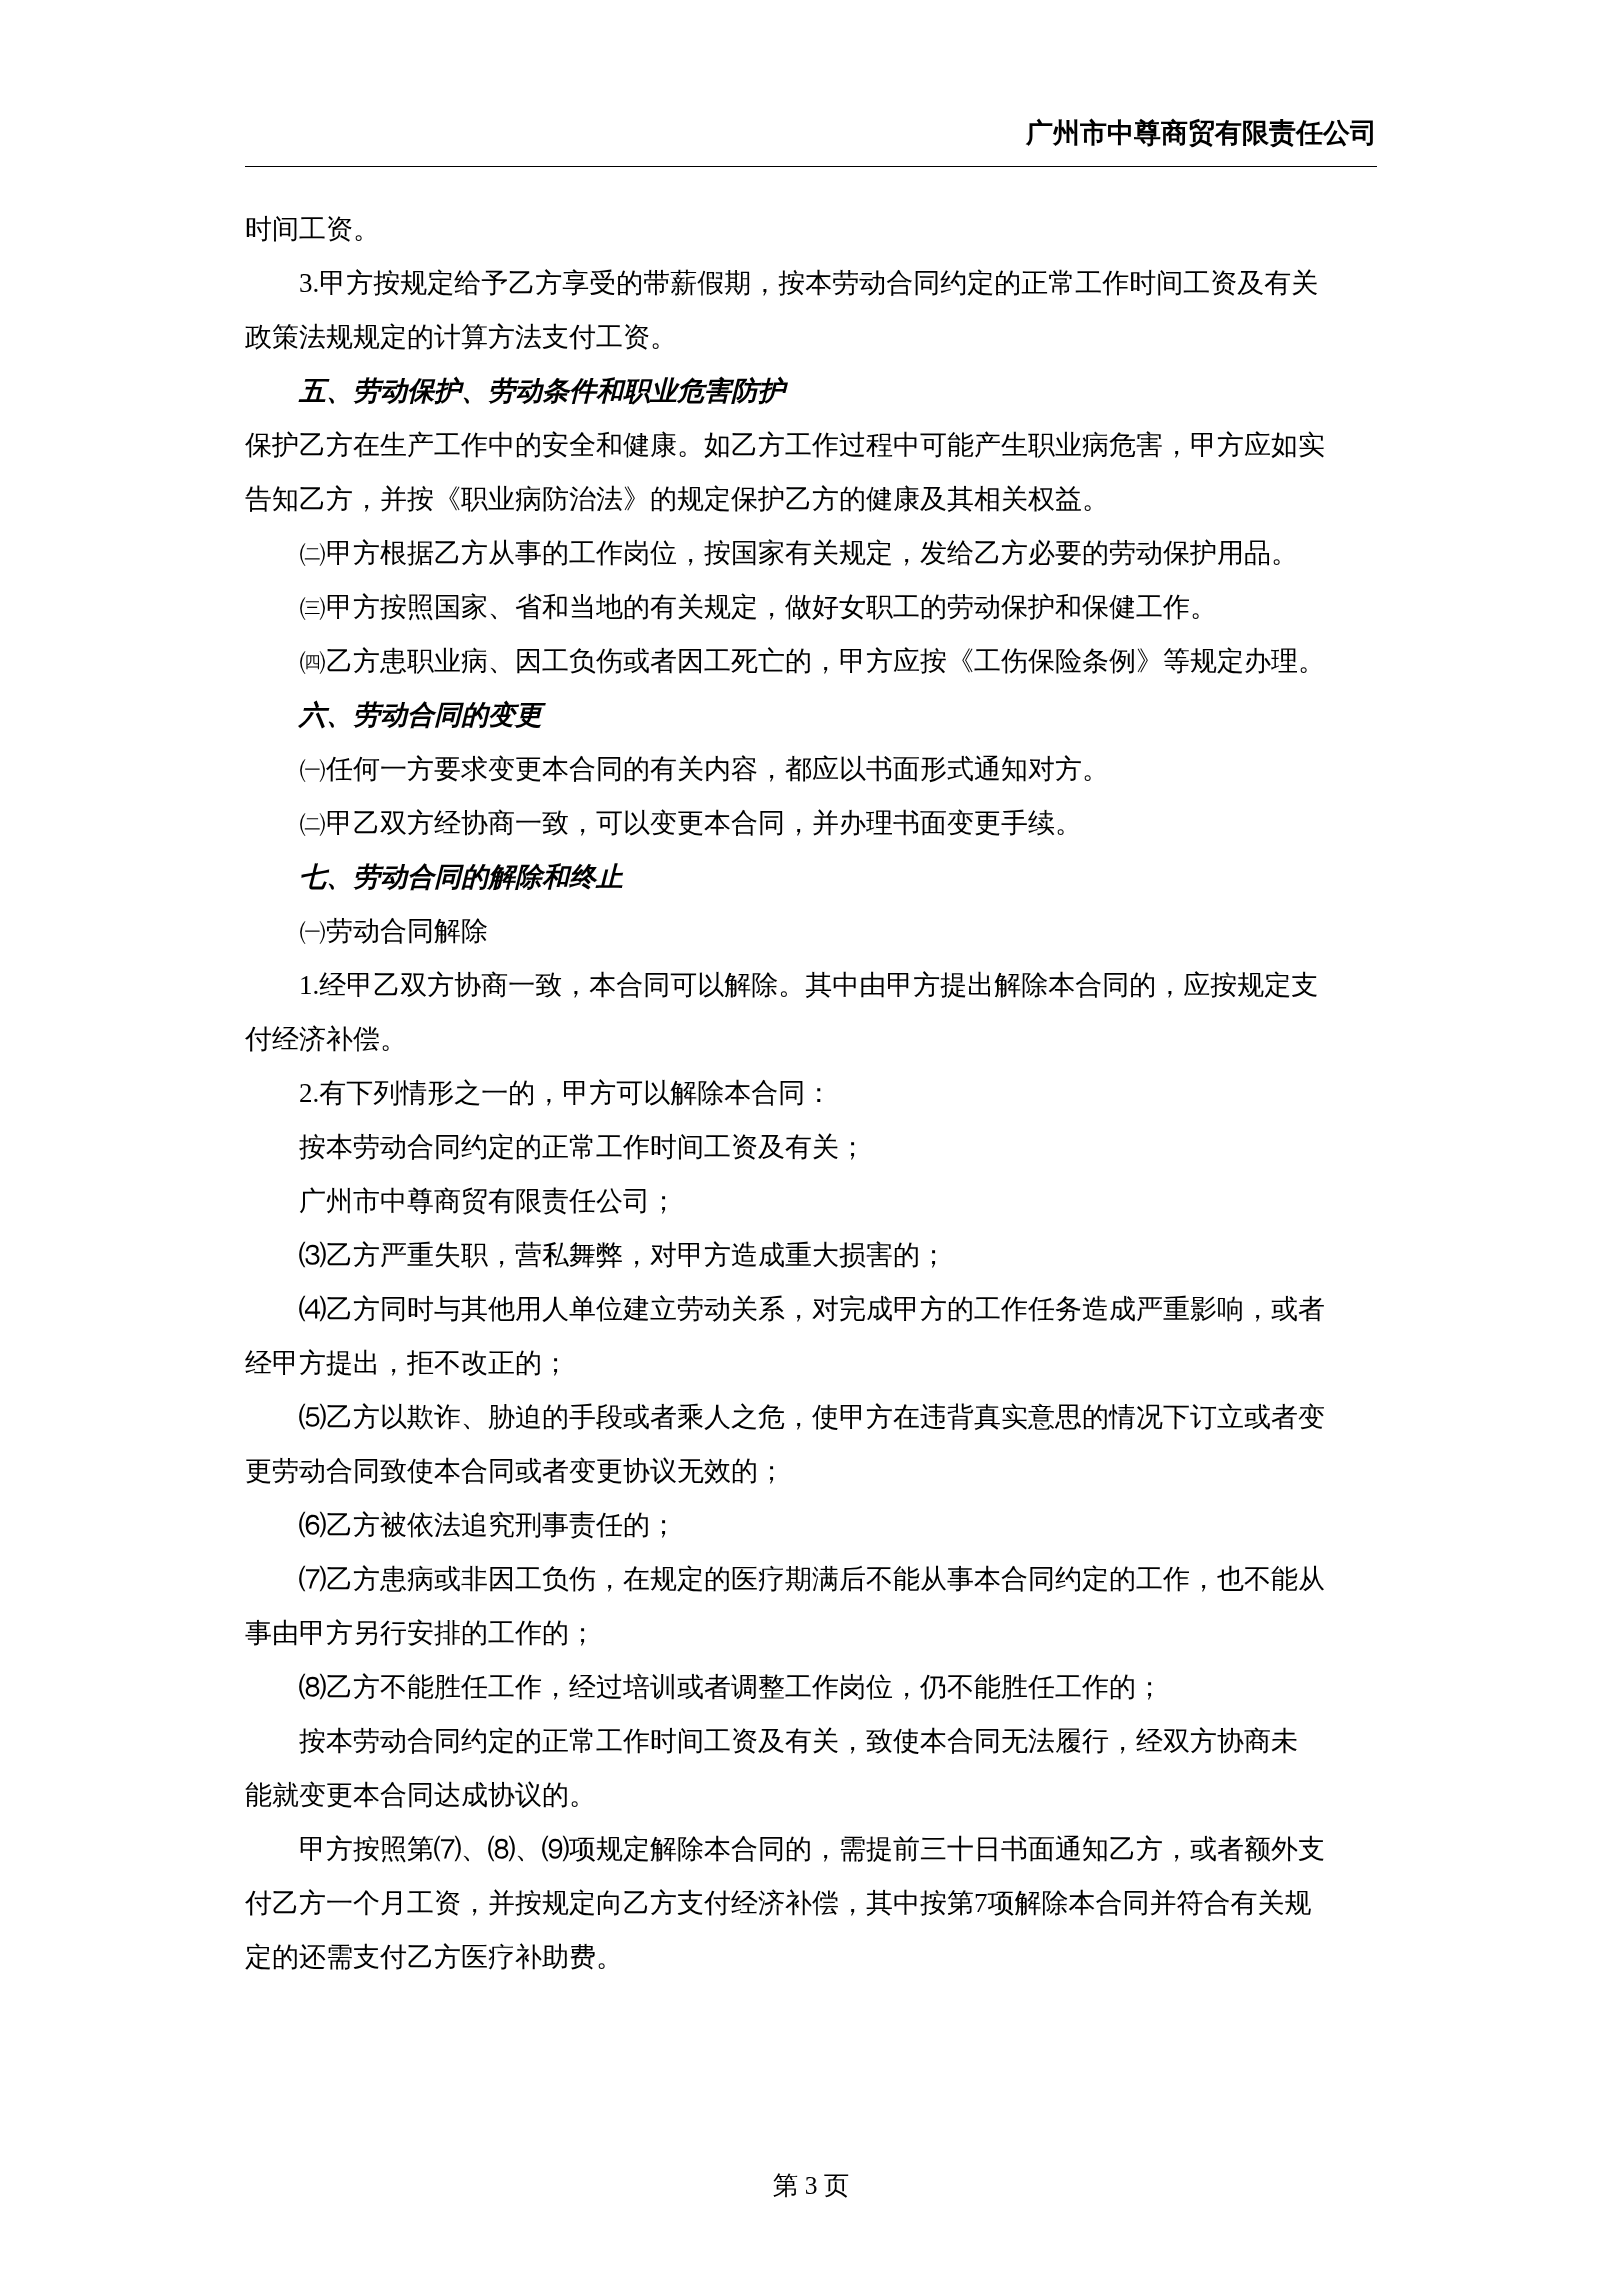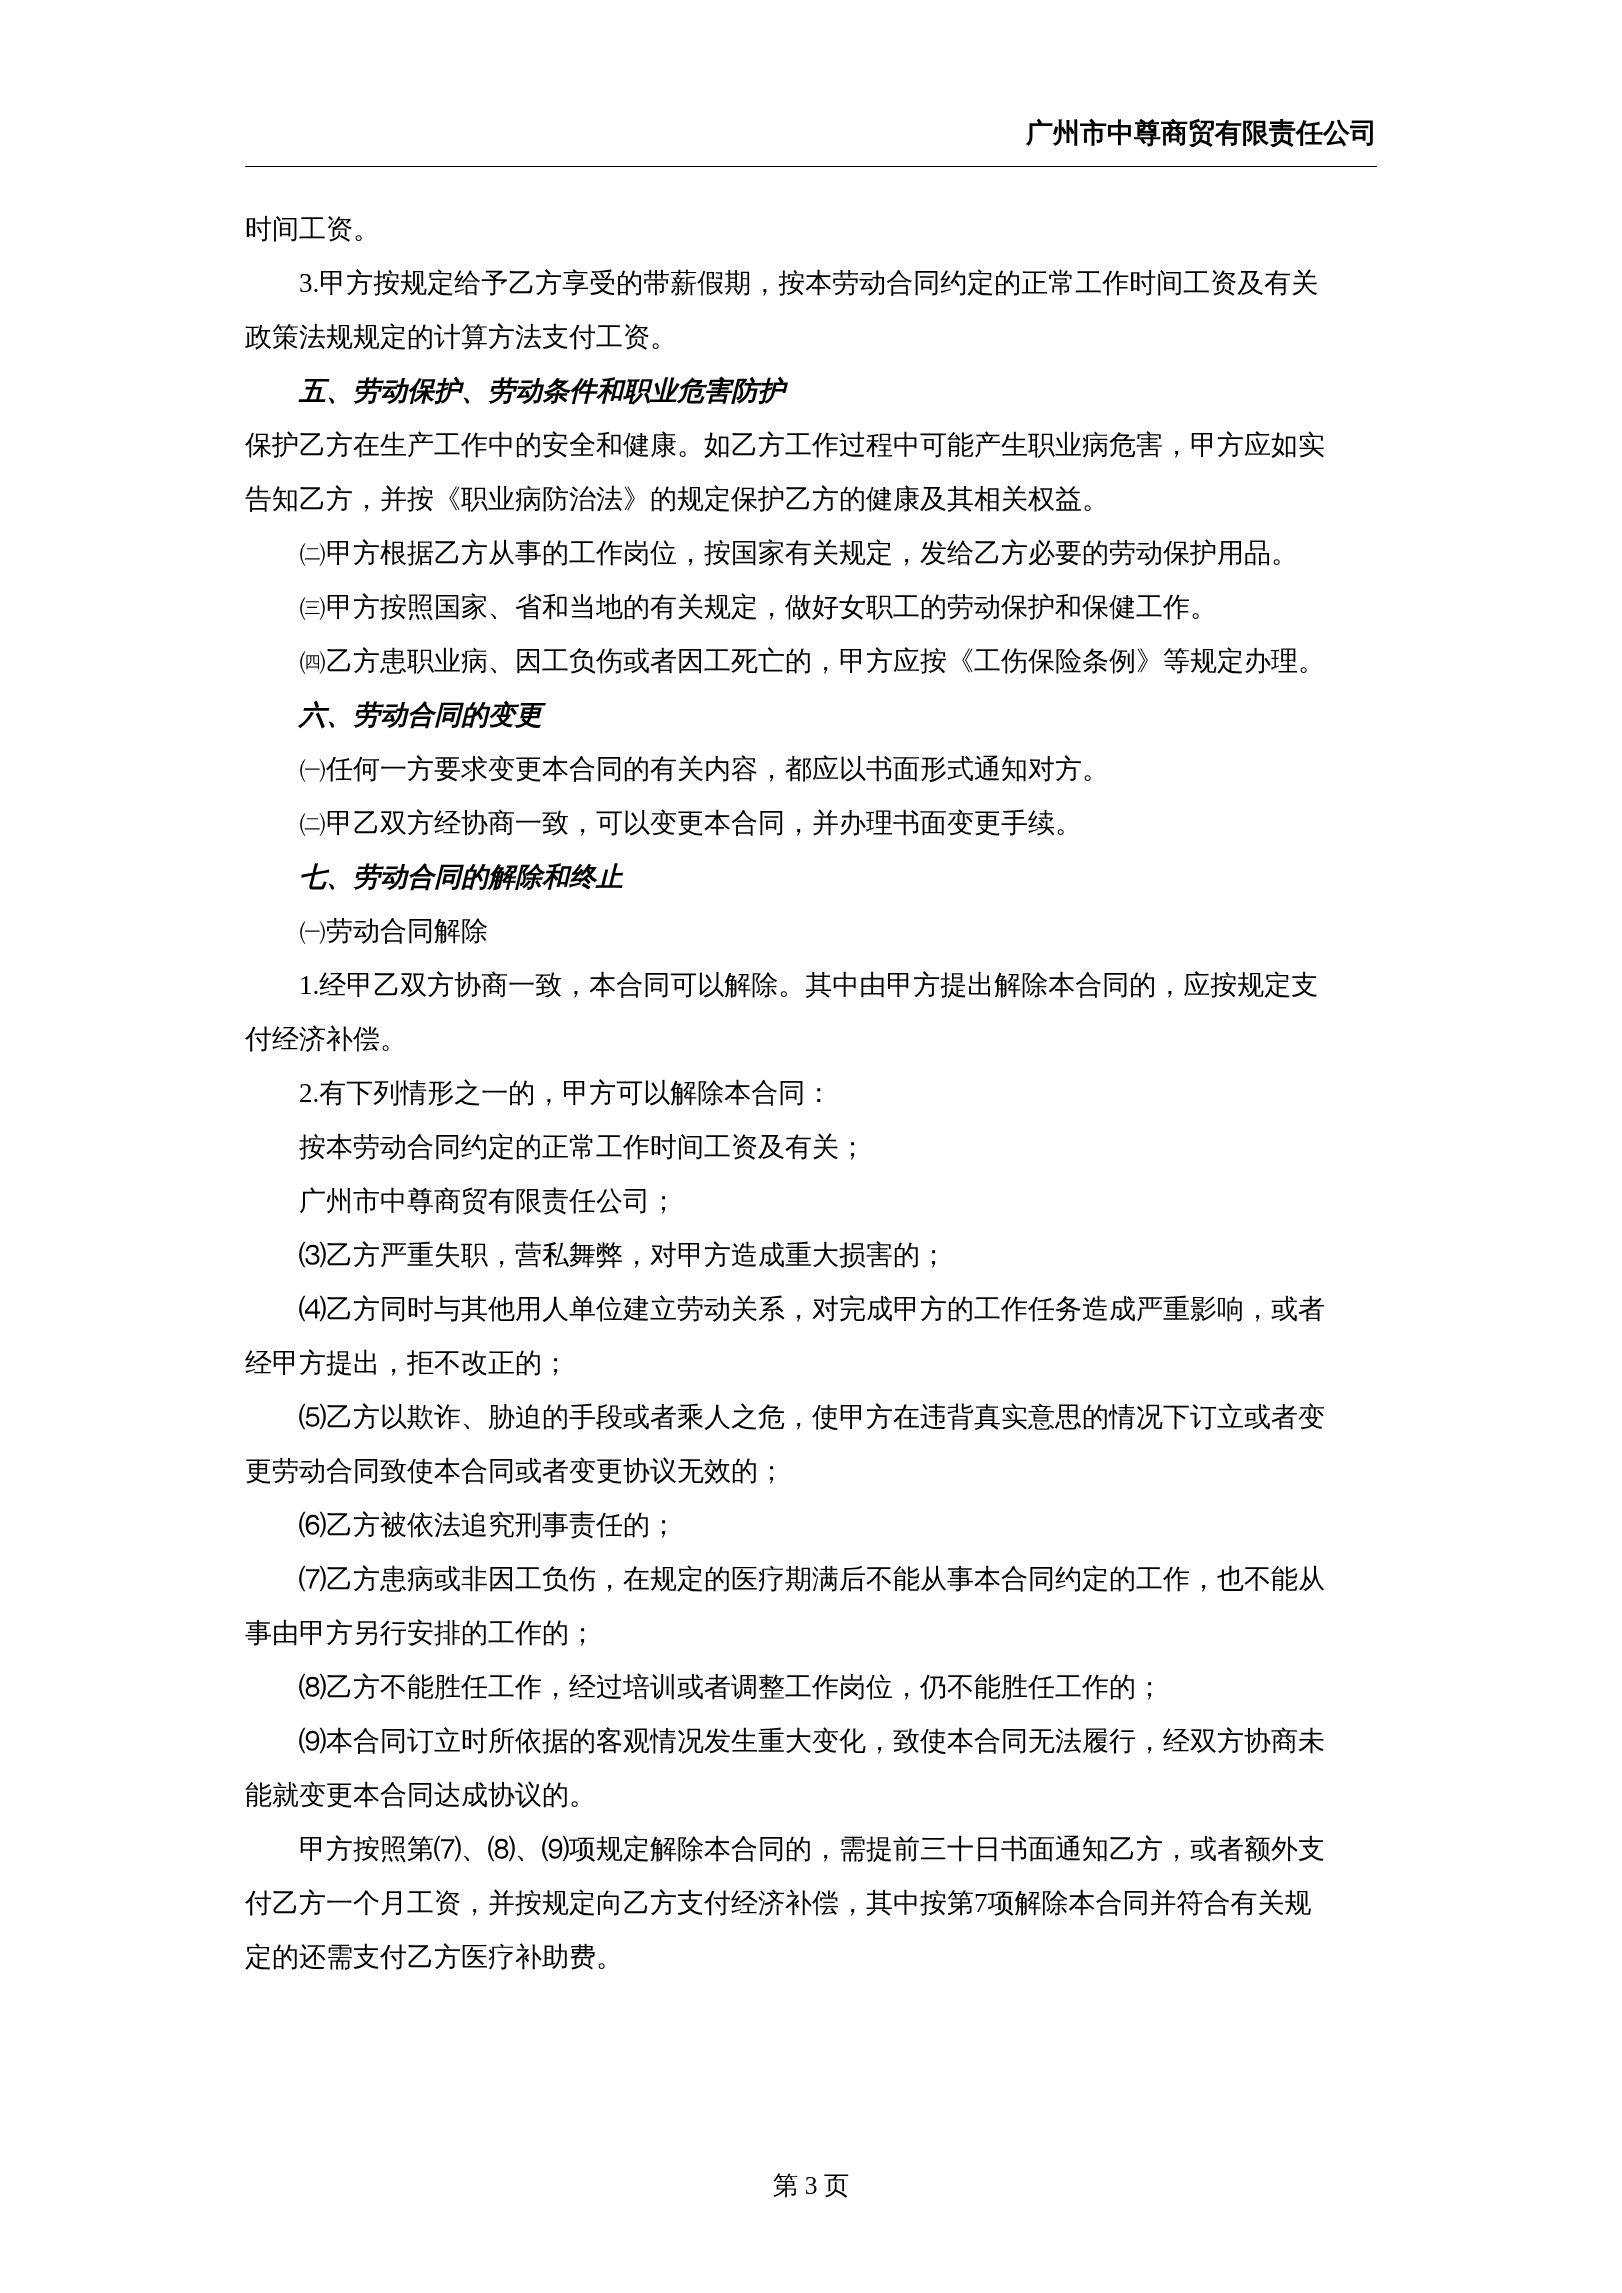--- a/index.html
+++ b/index.html
@@ -85,21 +85,21 @@
       <div class="line indent">广州市中尊商贸有限责任公司；</div>
       <div class="line indent">⑶乙方严重失职，营私舞弊，对甲方造成重大损害的；</div>
       <div class="line indent">⑷乙方同时与其他用人单位建立劳动关系，对完成甲方的工作任务造成严重影响，或者</div>
       <div class="line">经甲方提出，拒不改正的；</div>
       <div class="line indent">⑸乙方以欺诈、胁迫的手段或者乘人之危，使甲方在违背真实意思的情况下订立或者变</div>
       <div class="line">更劳动合同致使本合同或者变更协议无效的；</div>
       <div class="line indent">⑹乙方被依法追究刑事责任的；</div>
       <div class="line indent">⑺乙方患病或非因工负伤，在规定的医疗期满后不能从事本合同约定的工作，也不能从</div>
       <div class="line">事由甲方另行安排的工作的；</div>
       <div class="line indent">⑻乙方不能胜任工作，经过培训或者调整工作岗位，仍不能胜任工作的；</div>
-      <div class="line indent">⑼本合同订立时所依据的客观情况发生重大变化，致使本合同无法履行，经双方协商未</div>
+      <div class="line indent">按本劳动合同约定的正常工作时间工资及有关，致使本合同无法履行，经双方协商未</div>
       <div class="line">能就变更本合同达成协议的。</div>
       <div class="line indent">甲方按照第⑺、⑻、⑼项规定解除本合同的，需提前三十日书面通知乙方，或者额外支</div>
       <div class="line">付乙方一个月工资，并按规定向乙方支付经济补偿，其中按第7项解除本合同并符合有关规</div>
       <div class="line">定的还需支付乙方医疗补助费。</div>
     </div>
 
   <div class="doc-footer">第 3 页</div>
 
 </div>
 

